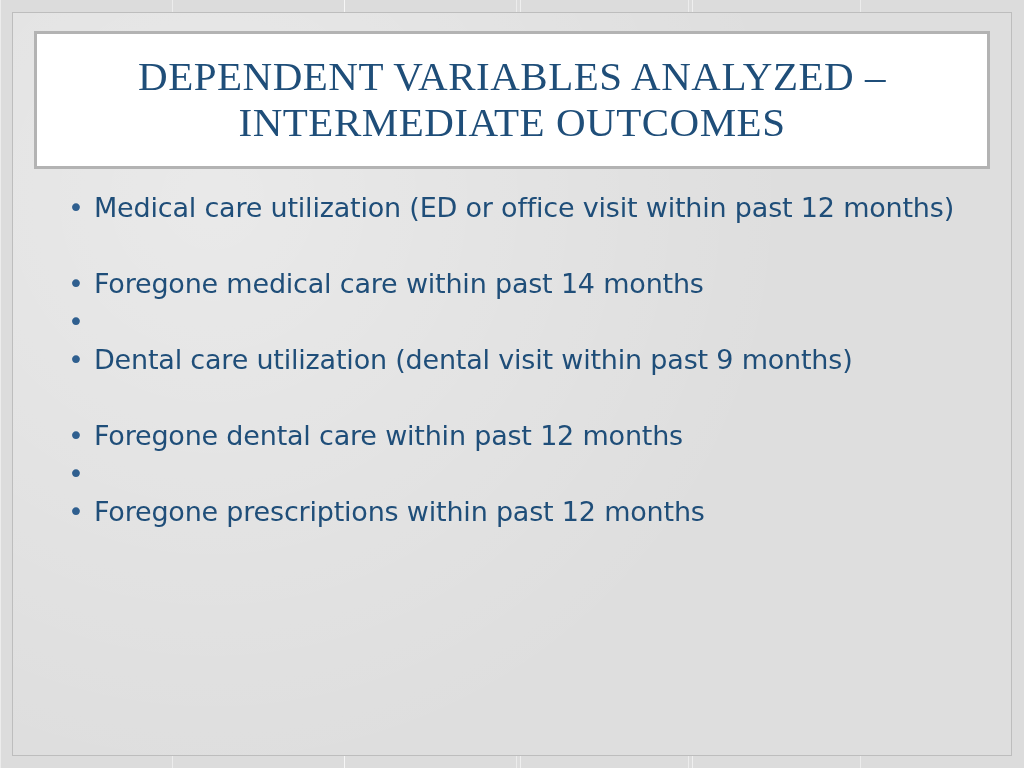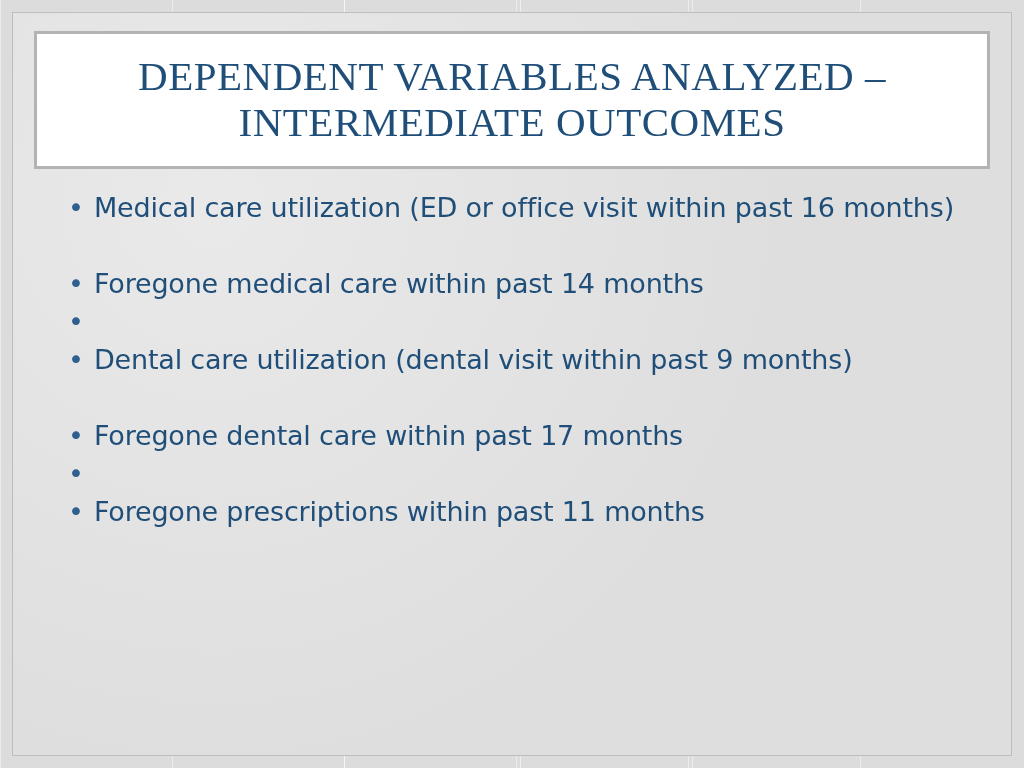--- a/index.html
+++ b/index.html
@@ -125,21 +125,21 @@
 
   <div class="title-box">
     <h1 class="title-text">Dependent variables analyzed – intermediate outcomes</h1>
   </div>
 
   <div class="content">
     <ul class="bullets">
 
       <li>
         <span class="dot">•</span>
-        <span class="bullet-text">Medical care utilization (ED or office visit within past 16 months)</span>
+        <span class="bullet-text">Medical care utilization (ED or office visit within past 12 months)</span>
       </li>
 
       <li class="empty">
 
         <span class="bullet-text"></span>
       </li>
 
       <li>
         <span class="dot">•</span>
         <span class="bullet-text">Foregone medical care within past 14 months</span>
@@ -155,29 +155,29 @@
         <span class="bullet-text">Dental care utilization (dental visit within past 9 months)</span>
       </li>
 
       <li class="empty">
 
         <span class="bullet-text"></span>
       </li>
 
       <li>
         <span class="dot">•</span>
-        <span class="bullet-text">Foregone dental care within past 17 months</span>
+        <span class="bullet-text">Foregone dental care within past 12 months</span>
       </li>
 
       <li class="empty">
         <span class="dot">•</span>
         <span class="bullet-text"></span>
       </li>
 
       <li>
         <span class="dot">•</span>
-        <span class="bullet-text">Foregone prescriptions within past 11 months</span>
+        <span class="bullet-text">Foregone prescriptions within past 12 months</span>
       </li>
 
     </ul>
   </div>
 
 </div>
 
 </body></html>

